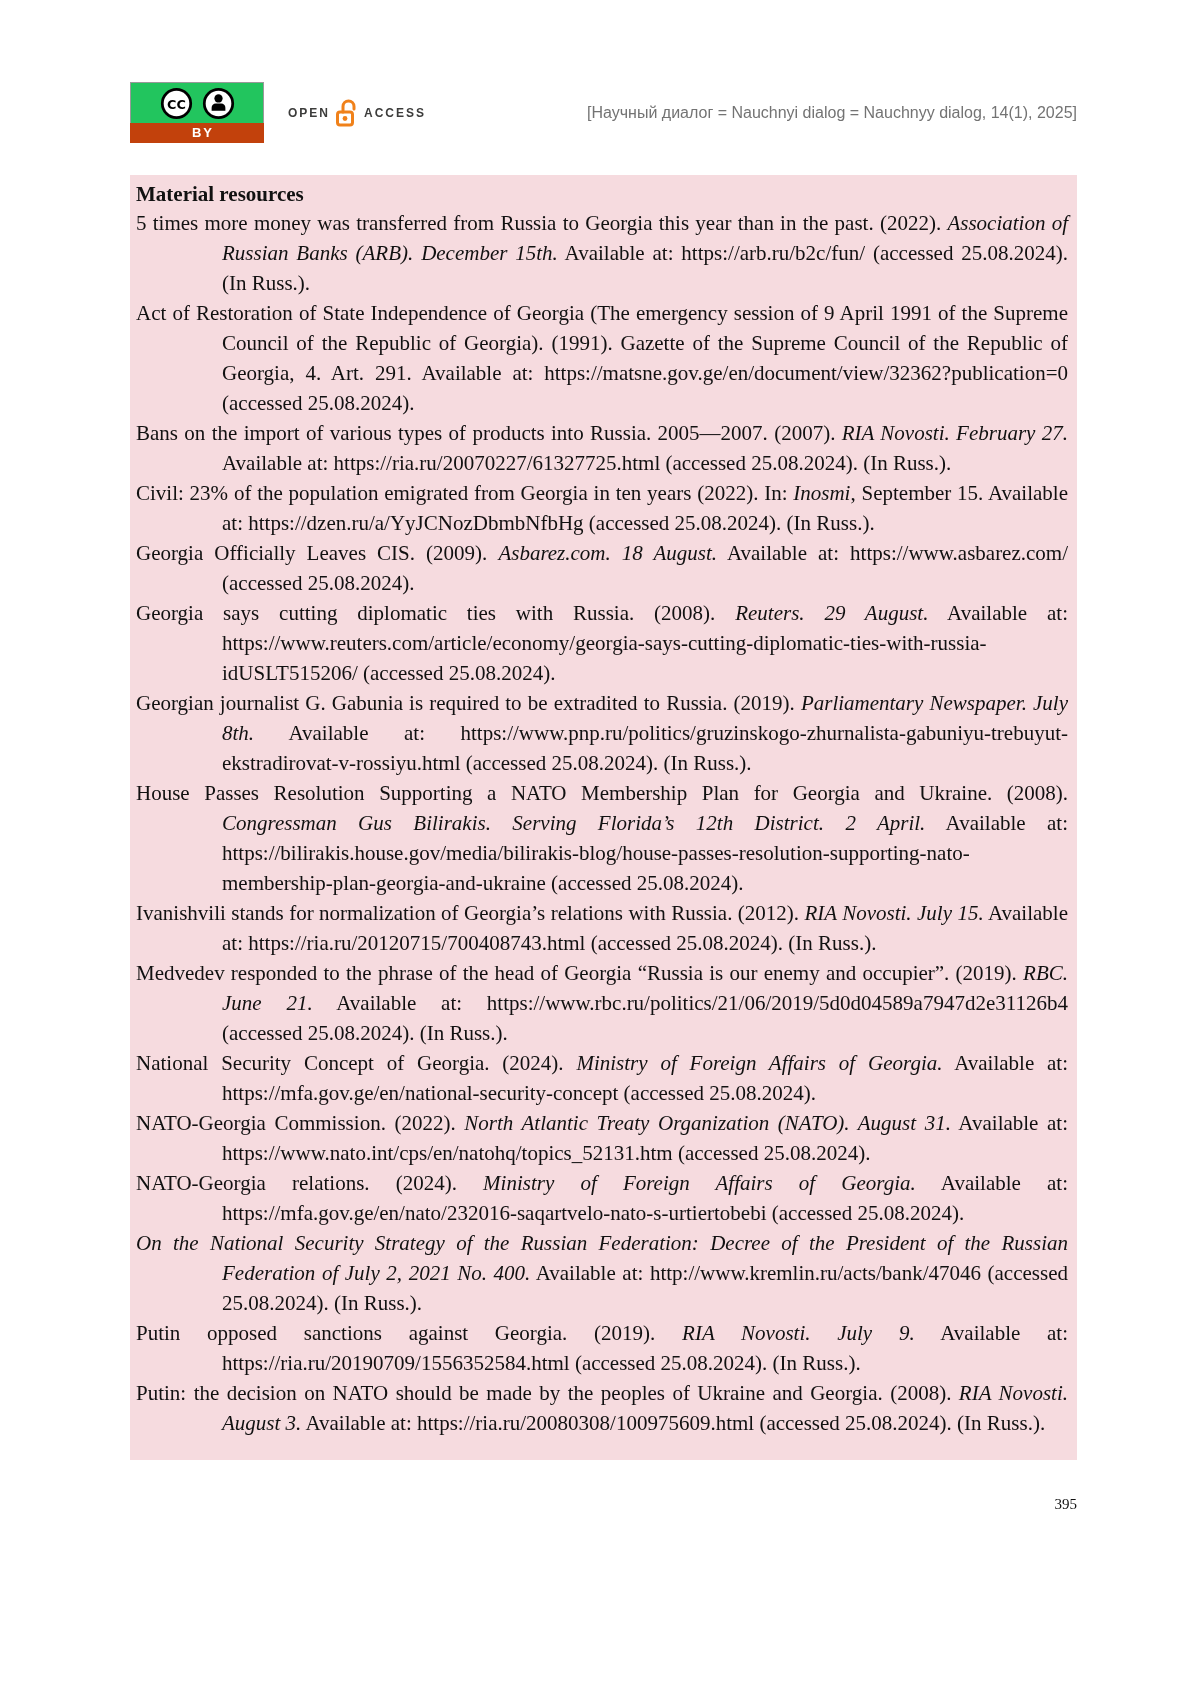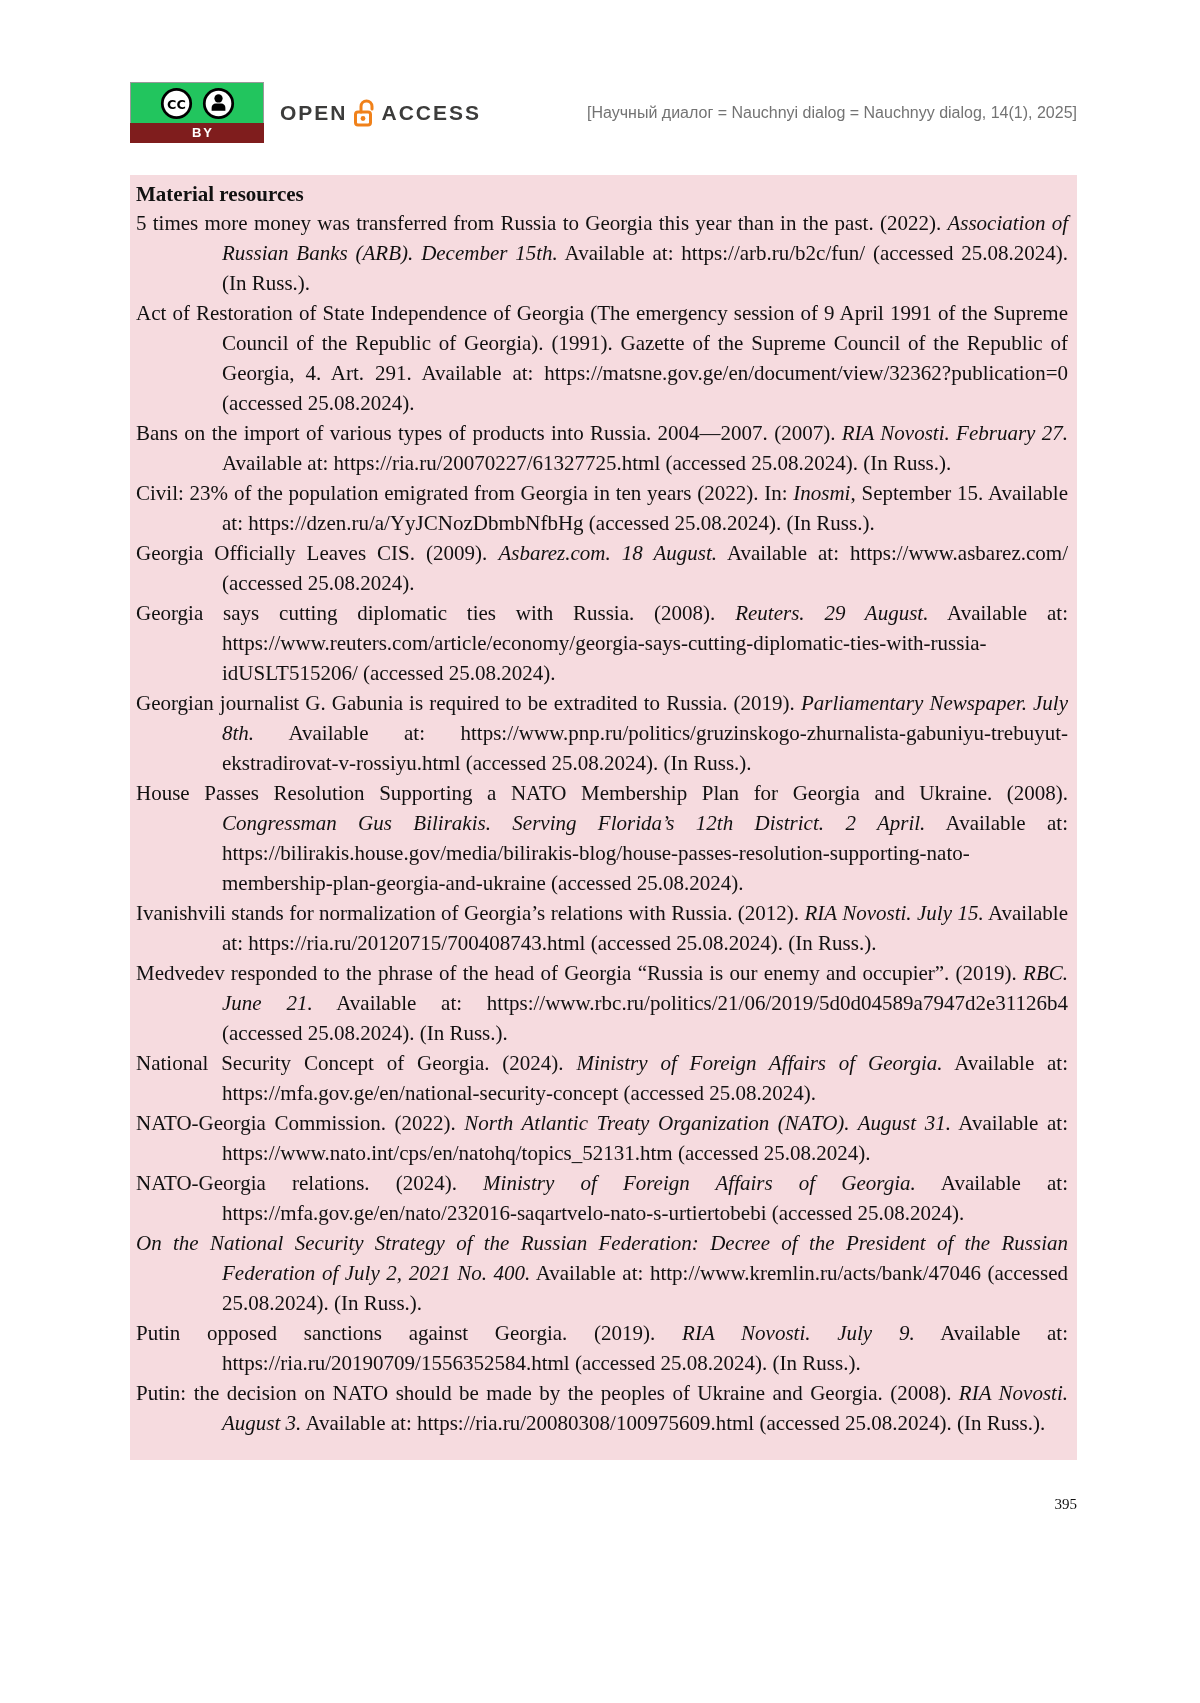--- a/index.html
+++ b/index.html
@@ -19,28 +19,28 @@
     display: flex; align-items: center;
   }
   .cc-badge { width: 134px; flex: 0 0 auto; }
   .cc-top {
     background: #22c55e; border: 1px solid #999999; border-bottom: none;
     display: flex; justify-content: center; align-items: center;
     gap: 9px; padding: 4px 0 3px 0;
   }
   .cc-top svg { width: 33px; height: 33px; display: block; }
   .cc-by {
-    background: #7f1d1d; color: #ffffff; text-align: center;
+    background: #c2410c; color: #ffffff; text-align: center;
     font-family: "Liberation Sans", sans-serif; font-weight: bold;
     font-size: 13px; letter-spacing: 2px; padding: 2px 0 3px 12px;
   }
   .oa {
-    display: flex; align-items: center; gap: 5px; margin-left: 16px;
+    display: flex; align-items: center; gap: 5px; margin-left: 24px;
     font-family: "Liberation Sans", sans-serif; font-weight: bold;
-    font-size: 21px; letter-spacing: 2px; color: #3c3c3b;
+    font-size: 12px; letter-spacing: 2px; color: #3c3c3b;
   }
   .oa svg { width: 24px; height: 30px; display: block; }
   .journal-meta {
     margin-left: auto; text-align: right;
     font-family: "Liberation Sans", sans-serif;
     font-size: 16px; line-height: 1.5; color: #737373;
   }
 
   
   .refs-block {
@@ -104,21 +104,21 @@
       <div>[Научный диалог = Nauchnyi dialog = Nauchnyy dialog, 14(1), 2025]</div>
     </div>
 
   </div>
 
   <section class="refs-block" style="background: rgb(246, 219, 223);">
     <h2 class="refs-title">Material resources</h2>
     <div>
         <p class="ref"><span>5 times more money was transferred from Russia to Georgia this year than in the past. (2022). </span><span class="it">Association of Russian Banks (ARB). December 15th.</span><span> Available at: https://arb.ru/b2c/fun/ (accessed 25.08.2024). (In Russ.).</span></p>
         <p class="ref"><span>Act of Restoration of State Independence of Georgia (The emergency session of 9 April 1991 of the Supreme Council of the Republic of Georgia). (1991). Gazette of the Supreme Council of the Republic of Georgia, 4. Art. 291. Available at: https://matsne.gov.ge/en/document/view/32362?publication=0 (accessed 25.08.2024).</span></p>
-        <p class="ref"><span>Bans on the import of various types of products into Russia. 2004—2007. (2007). </span><span class="it">RIA Novosti. February 27.</span><span> Available at: https://ria.ru/20070227/61327725.html (accessed 25.08.2024). (In Russ.).</span></p>
+        <p class="ref"><span>Bans on the import of various types of products into Russia. 2005—2007. (2007). </span><span class="it">RIA Novosti. February 27.</span><span> Available at: https://ria.ru/20070227/61327725.html (accessed 25.08.2024). (In Russ.).</span></p>
         <p class="ref"><span>Civil: 23% of the population emigrated from Georgia in ten years (2022). In: </span><span class="it">Inosmi</span><span>, September 15. Available at: https://dzen.ru/a/YyJCNozDbmbNfbHg (accessed 25.08.2024). (In Russ.).</span></p>
         <p class="ref"><span>Georgia Officially Leaves CIS. (2009). </span><span class="it">Asbarez.com. 18 August.</span><span> Available at: https://www.asbarez.com/ (accessed 25.08.2024).</span></p>
         <p class="ref"><span>Georgia says cutting diplomatic ties with Russia. (2008). </span><span class="it">Reuters. 29 August.</span><span> Available at: https://www.reuters.com/article/economy/georgia-says-cutting-diplomatic-ties-with-russia-idUSLT515206/ (accessed 25.08.2024).</span></p>
         <p class="ref"><span>Georgian journalist G. Gabunia is required to be extradited to Russia. (2019). </span><span class="it">Parliamentary Newspaper. July 8th.</span><span> Available at: https://www.pnp.ru/politics/gruzinskogo-zhurnalista-gabuniyu-trebuyut-ekstradirovat-v-rossiyu.html (accessed 25.08.2024). (In Russ.).</span></p>
         <p class="ref"><span>House Passes Resolution Supporting a NATO Membership Plan for Georgia and Ukraine. (2008). </span><span class="it">Congressman Gus Bilirakis. Serving Florida’s 12th District. 2 April.</span><span> Available at: https://bilirakis.house.gov/media/bilirakis-blog/house-passes-resolution-supporting-nato-membership-plan-georgia-and-ukraine (accessed 25.08.2024).</span></p>
         <p class="ref"><span>Ivanishvili stands for normalization of Georgia’s relations with Russia. (2012). </span><span class="it">RIA Novosti. July 15.</span><span> Available at: https://ria.ru/20120715/700408743.html (accessed 25.08.2024). (In Russ.).</span></p>
         <p class="ref"><span>Medvedev responded to the phrase of the head of Georgia “Russia is our enemy and occupier”. (2019). </span><span class="it">RBC. June 21.</span><span> Available at: https://www.rbc.ru/politics/21/06/2019/5d0d04589a7947d2e31126b4 (accessed 25.08.2024). (In Russ.).</span></p>
         <p class="ref"><span>National Security Concept of Georgia. (2024). </span><span class="it">Ministry of Foreign Affairs of Georgia.</span><span> Available at: https://mfa.gov.ge/en/national-security-concept (accessed 25.08.2024).</span></p>
         <p class="ref"><span>NATO-Georgia Commission. (2022). </span><span class="it">North Atlantic Treaty Organization (NATO). August 31.</span><span> Available at: https://www.nato.int/cps/en/natohq/topics_52131.htm (accessed 25.08.2024).</span></p>
         <p class="ref"><span>NATO-Georgia relations. (2024). </span><span class="it">Ministry of Foreign Affairs of Georgia.</span><span> Available at: https://mfa.gov.ge/en/nato/232016-saqartvelo-nato-s-urtiertobebi (accessed 25.08.2024).</span></p>

